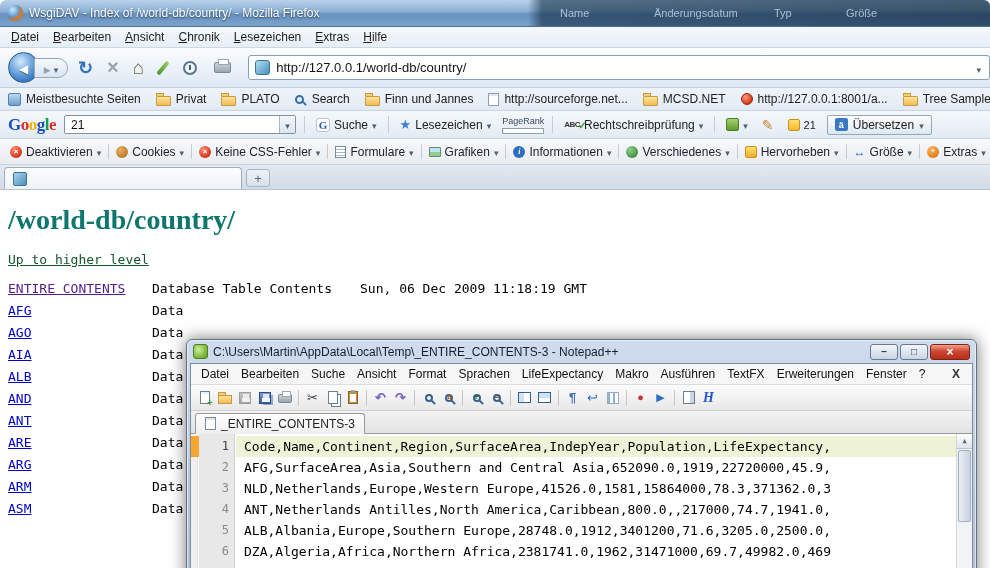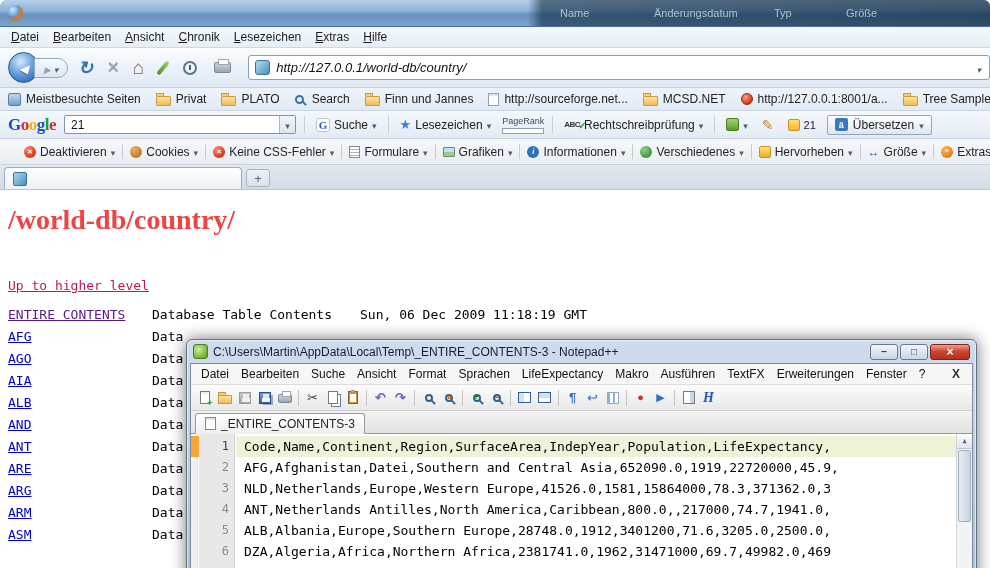--- a/index.html
+++ b/index.html
@@ -24,21 +24,21 @@
 
   
   .ff-menubar { position:absolute; top:27px; left:0; right:0; height:21px;
     background:linear-gradient(#f4f8fc,#e6eef6); border-bottom:1px solid #cdd8e4;
     display:flex; align-items:center; padding-left:4px; }
   .menu-item { font-size:12px; color:#1c1c1c; padding:2px 7px; white-space:nowrap; }
 
   
   .ff-navbar { position:absolute; top:48px; left:0; right:0; height:40px;
     background:linear-gradient(#fbfdfe,#e9f0f8 60%,#dfe8f3); border-bottom:1px solid #c2cfdd;
-    display:flex; align-items:center; padding:0 0 0 8px;font-style:italic; }
+    display:flex; align-items:center; padding:0 0 0 8px; }
   .btn-back { width:31px; height:31px; border-radius:50%; flex:none;
     background:radial-gradient(circle at 40% 30%,#d6ebfc 0%,#7fb1e4 35%,#3a7cc4 72%,#2a62a4 100%);
     border:1px solid #2a5a92; display:flex; align-items:center; justify-content:center; }
   .btn-back .arr::before { content:'◀'; color:#fff; font-size:12px; text-shadow:0 1px 1px rgba(0,0,0,.45); }
   .btn-fwd { width:34px; height:20px; margin-left:-5px; border-radius:0 10px 10px 0;
     background:linear-gradient(#f6fafd,#d9e5f1); border:1px solid #93a9c0;
     display:flex; align-items:center; justify-content:center; gap:3px; }
   .fwd-arr::before { content:'▶'; font-size:9px; color:#93a1b0; }
   .dd::before { content:'▾'; font-size:9px; color:#4f6073; }
   .icon-reload { margin:0 7px 0 10px; font-weight:bold; }
@@ -109,21 +109,21 @@
   .gicon-hl { width:12px; height:12px; background:linear-gradient(#ffe36e,#f5b72e); border:1px solid #c79222; border-radius:2px; }
   .gcount { font-size:11px; color:#223; }
   .gbtn-translate { display:inline-flex; align-items:center; gap:5px; border:1px solid #93a7bc; border-radius:2px;
     background:linear-gradient(#fefefe,#dde7f1); padding:2px 7px; }
   .tr-icon { width:13px; height:13px; background:#3a78c2; border-radius:2px; display:inline-flex; align-items:center; justify-content:center; }
   .tr-icon::before { content:'ä'; color:#fff; font-size:9px; font-weight:bold; }
 
   
   .ff-webdev { position:absolute; top:139px; left:0; right:0; height:26px;
     background:linear-gradient(#f6f8fa,#e9edf1); border-bottom:1px solid #c9d2da;
-    display:flex; align-items:center; padding-left:20px; font-size:12px; color:#223;
+    display:flex; align-items:center; padding-left:6px; font-size:12px; color:#223;
     overflow:hidden; white-space:nowrap; }
   .wd-item { display:inline-flex; align-items:center; gap:4px; padding:0 4px; flex:none; }
   .wd-sep { width:1px; height:15px; background:#c4cdd6; margin:0 3px; flex:none; }
   .wdicon { width:12px; height:12px; border-radius:50%; display:inline-flex; align-items:center;
     justify-content:center; color:#fff; font-size:8px; font-weight:bold; flex:none; }
   .wd-disable { background:radial-gradient(circle at 35% 30%,#ff8a76,#cf2d10 78%); }
   .wd-disable::before { content:'×'; }
   .wd-cookies { background:radial-gradient(circle at 35% 30%,#e8b060,#b87624 80%); }
   .wd-css { background:radial-gradient(circle at 35% 30%,#ff8a76,#cf2d10 78%); }
   .wd-css::before { content:'×'; }
@@ -147,23 +147,23 @@
     display:flex; align-items:center; gap:6px; padding:0 8px; font-size:12px; color:#1a2330; }
   .tab-title { white-space:nowrap; overflow:hidden; }
   .tab .favicon { width:14px; height:14px; border-radius:2px; flex:none;
     background:linear-gradient(135deg,#a9d7ee,#4d8fbe); border:1px solid #3a7396; }
   .newtab { width:24px; height:18px; margin:0 0 2px 4px; background:linear-gradient(#eef2f7,#d8e1ea);
     border:1px solid #a8b4c2; border-radius:3px; display:flex; align-items:center; justify-content:center;
     color:#5a6878; font-size:13px; }
 
   
   .ff-content { position:absolute; top:190px; left:0; right:0; bottom:0; background:#fff; overflow:hidden; }
-  .page-h1 { margin:14px 0 12px 8px; font-family:"Liberation Serif", serif; font-size:28px; font-weight:bold; color:#ef4444; }
-  .up-link { display:inline-block; margin:30px 0 0 8px; font-family:"DejaVu Sans Mono", monospace;
-    font-size:13px; color:#be185d; text-decoration:underline; cursor:pointer; }
+  .page-h1 { margin:14px 0 0 8px; font-family:"Liberation Serif", serif; font-size:28px; font-weight:bold; color:#0f766e; }
+  .up-link { display:inline-block; margin:16px 0 0 8px; font-family:"DejaVu Sans Mono", monospace;
+    font-size:13px; color:#14532d; text-decoration:underline; cursor:pointer; }
   .listing { margin:10px 0 0 8px; font-family:"DejaVu Sans Mono", monospace; font-size:13px; line-height:22px; color:#000; }
   .lrow { white-space:pre; }
   .fname { display:inline-block; width:144px; color:#0000cc; text-decoration:underline; cursor:pointer; }
   .fname.visited { color:#551a8b; }
   .ftype { display:inline-block; width:208px; }
 
   
   .npp { position:absolute; left:186px; top:339px; width:791px; height:262px; z-index:10;
     background:linear-gradient(#cfdced,#aabccf); border:1px solid #5f7186; border-radius:6px 6px 0 0;
     box-shadow:0 0 16px rgba(0,0,0,.55), inset 0 0 0 1px rgba(255,255,255,.55);
@@ -244,20 +244,21 @@
   .npp-scroll .thumb { position:absolute; top:16px; left:1px; right:1px; height:72px;
     background:linear-gradient(90deg,#e8edf3,#c8d4e0); border:1px solid #9fb0c0; border-radius:2px; }
 </style>
 </head>
 <body>
 
 <div class="screen">
 
   <div class="titlebar">
     <span class="fficon"></span>
+    <span class="title-text">WsgiDAV - Index of /world-db/country/ - Mozilla Firefox</span>
     <div class="titlebar-ghost">
         <span class="ghost-col">Name</span>
         <span class="ghost-col">Änderungsdatum</span>
         <span class="ghost-col">Typ</span>
         <span class="ghost-col">Größe</span>
       </div>
   </div>
 
   <div class="ff-menubar">
       <span class="menu-item"><u>D</u>atei</span>
@@ -577,21 +578,21 @@
         <span class="npp-tab">
           <span class="doc"></span>
           <span>_ENTIRE_CONTENTS-3</span>
         </span>
       </div>
       <div class="npp-editor">
         <div class="gut-bm"></div>
         <div class="gut-num"></div>
         <div class="elines">
             <div class="eline cur"><span class="bm2"></span><span class="ln">1</span><span class="lt">Code,Name,Continent,Region,SurfaceArea,IndepYear,Population,LifeExpectancy,</span></div>
-            <div class="eline"><span class="bm2"></span><span class="ln">2</span><span class="lt">AFG,Afghanistan,Datei,Southern and Central Asia,652090.0,1919,22720000,45.9,</span></div>
+            <div class="eline"><span class="bm2"></span><span class="ln">2</span><span class="lt">AFG,SurfaceArea,Asia,Southern and Central Asia,652090.0,1919,22720000,45.9,</span></div>
             <div class="eline"><span class="bm2"></span><span class="ln">3</span><span class="lt">NLD,Netherlands,Europe,Western Europe,41526.0,1581,15864000,78.3,371362.0,3</span></div>
             <div class="eline"><span class="bm2"></span><span class="ln">4</span><span class="lt">ANT,Netherlands Antilles,North America,Caribbean,800.0,,217000,74.7,1941.0,</span></div>
             <div class="eline"><span class="bm2"></span><span class="ln">5</span><span class="lt">ALB,Albania,Europe,Southern Europe,28748.0,1912,3401200,71.6,3205.0,2500.0,</span></div>
             <div class="eline"><span class="bm2"></span><span class="ln">6</span><span class="lt">DZA,Algeria,Africa,Northern Africa,2381741.0,1962,31471000,69.7,49982.0,469</span></div>
           </div>
         <div class="npp-scroll">
           <div class="arrow">▲</div>
           <div class="thumb"></div>
         </div>
       </div>

